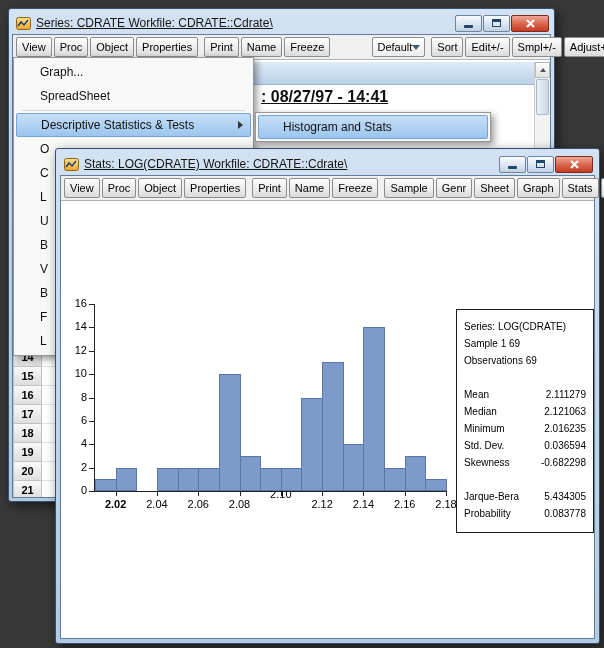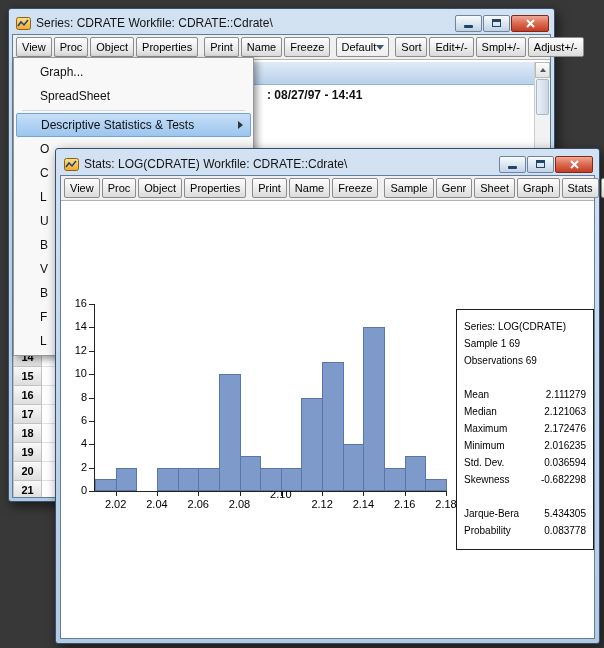--- a/index.html
+++ b/index.html
@@ -5,49 +5,49 @@
   html,body{margin:0;padding:0;}
   body{width:604px;height:648px;overflow:hidden;background:#383838;
        font-family:"Liberation Sans",sans-serif;}
   #screen{position:relative;width:604px;height:648px;background:#383838;}
 
   
   .window{position:absolute;box-sizing:border-box;border:1px solid #33506e;border-radius:3px;
           background:linear-gradient(#d3e2f2,#b2cae2);padding:3px;
           box-shadow:3px 4px 12px rgba(0,0,0,.55);}
   .titlebar{height:22px;display:flex;align-items:center;gap:5px;padding:0 2px 0 4px;}
-  .title-text{flex:1;font-size:12px;color:#141414;white-space:nowrap;overflow:hidden;}
+  .title-text{flex:1;font-size:12px;color:#141414;white-space:nowrap;overflow:hidden;text-decoration:underline;}
   .caption-buttons{display:flex;gap:1px;}
   .cap-btn{width:27px;height:17px;box-sizing:border-box;border:1px solid #70859c;border-radius:2px;
            background:linear-gradient(#f7fbfe,#dfe9f3 45%,#c2d2e4);
            display:flex;align-items:center;justify-content:center;}
   .cap-btn.close{width:38px;background:linear-gradient(#f0a796,#dd6e55 45%,#c23c22);border-color:#80291a;}
   .glyph-min{width:9px;height:3px;background:#214469;margin-top:7px;border-radius:1px;}
   .glyph-max{width:9px;height:8px;box-sizing:border-box;border:1px solid #214469;border-top-width:3px;}
   .win-inner{box-sizing:border-box;border:1px solid #5f7d9c;background:#f0f0f0;
              display:flex;flex-direction:column;}
 
   
   .toolbar{display:flex;align-items:center;height:25px;box-sizing:border-box;
            padding:2px 3px;background:#f0f0f0;border-bottom:1px solid #b3b3b3;flex:0 0 auto;}
   .tb-group{display:flex;gap:2px;margin-right:6px;justify-content:center;}
   .tb-btn{height:20px;box-sizing:border-box;padding:0 5px;font-size:11px;color:#000;
           border:1px solid #8c8c8c;border-radius:2px;display:flex;align-items:center;
           background:linear-gradient(#fefefe,#eaeaea 60%,#dbdbdb);white-space:nowrap;}
   .combo{height:20px;width:72px;box-sizing:border-box;border:1px solid #8c8c8c;border-radius:2px;
          background:linear-gradient(#ffffff,#ededed);display:flex;align-items:center;
-         justify-content:space-between;font-size:11px;padding:0 4px;margin-right:6px;}
+         justify-content:space-between;font-size:11px;padding:0 4px;margin-right:6px;margin-left:36px;}
   .combo-arrow{width:0;height:0;border-left:4px solid transparent;border-right:4px solid transparent;
                border-top:5px solid #44586e;}
 
   
   .sheet{position:relative;flex:1;background:#ffffff;overflow:hidden;}
   .sheet-band{position:absolute;left:0;top:2px;right:15px;height:22px;
               background:linear-gradient(#e0ebf8,#b9d1ea);border-bottom:1px solid #9ab4d0;}
-  .sheet-updated{position:absolute;top:28px;left:254px;font-size:12px;font-weight:bold;color:#101010;}
+  .sheet-updated{position:absolute;top:28px;left:248px;font-size:16px;font-weight:bold;color:#101010;text-decoration:underline;}
   .sheet-rows{position:absolute;left:0;top:287px;right:15px;border-top:1px solid #c2c2c2;}
   .sheet-row{height:19px;box-sizing:border-box;display:flex;}
   .row-num{width:29px;box-sizing:border-box;display:flex;align-items:center;justify-content:center;
            font-size:11px;font-weight:bold;color:#000;
            background:linear-gradient(#f9f9f9,#dedede);border:1px solid #c2c2c2;border-top:none;}
   .row-cells{flex:1;border-bottom:1px solid #dde3ec;}
   .vscroll{position:absolute;top:2px;right:0;bottom:0;width:15px;background:#f2f2f2;
            border-left:1px solid #cfcfcf;}
   .scroll-arrow{height:16px;box-sizing:border-box;border:1px solid #b9b9b9;
                 background:linear-gradient(#fdfdfd,#e2e2e2);
@@ -203,20 +203,23 @@
         <div class="menu-item">L</div>
         <div class="menu-item">U</div>
         <div class="menu-item">B</div>
         <div class="menu-item">V</div>
         <div class="menu-item">B</div>
         <div class="menu-item">F</div>
         <div class="menu-item">L</div>
       </div>
   </div>
 
+  <div class="menu-panel" style="left:255px;top:112px;width:236px;">
+    <div class="menu-item hl">Histogram and Stats</div>
+  </div>
 
   <div class="window" style="left:55px;top:148px;width:545px;height:496px;padding:4px;z-index:30;">
     <div class="titlebar">
       <span style="display:flex;">
         <svg width="15" height="13">
           <defs>
               <linearGradient id="g2" x1="0" y1="0" x2="0" y2="1">
             <stop offset="0" stop-color="#ffe08a"></stop>
                 <stop offset="1" stop-color="#f0a830"></stop>
           </linearGradient>
@@ -268,24 +271,20 @@
             <div class="stat-line">Sample 1 69</div>
             <div class="stat-line">Observations 69</div>
             <div class="stat-spacer"></div>
             <div class="stat-row">
               <span>Mean</span>
               <span>2.111279</span>
             </div>
             <div class="stat-row">
               <span>Median</span>
               <span>2.121063</span>
-            </div>
-            <div class="stat-row">
-              <span>Maximum</span>
-              <span>2.172476</span>
             </div>
             <div class="stat-row">
               <span>Minimum</span>
               <span>2.016235</span>
             </div>
             <div class="stat-row">
               <span>Std. Dev.</span>
               <span>0.036594</span>
             </div>
             <div class="stat-row">
@@ -316,21 +315,21 @@
           <div class="ytick-label" style="top: 189.5px;">8</div>
           <div class="tick" style="left: 28px; top: 173.125px; width: 5px; height: 1px;"></div>
           <div class="ytick-label" style="top: 166.125px;">10</div>
           <div class="tick" style="left: 28px; top: 149.75px; width: 5px; height: 1px;"></div>
           <div class="ytick-label" style="top: 142.75px;">12</div>
           <div class="tick" style="left: 28px; top: 126.375px; width: 5px; height: 1px;"></div>
           <div class="ytick-label" style="top: 119.375px;">14</div>
           <div class="tick" style="left: 28px; top: 103px; width: 5px; height: 1px;"></div>
           <div class="ytick-label" style="top: 96px;">16</div>
           <div class="tick" style="left: 54.6471px; top: 291px; width: 1px; height: 4px;"></div>
-          <div class="xtick-label" style="left: 34.6471px; top: 297px;">2.02</div>
+          <div class="xtick-label" style="left: 34.6471px; top: 297px; font-weight: bold;">2.02</div>
           <div class="tick" style="left: 95.9412px; top: 291px; width: 1px; height: 4px;"></div>
           <div class="xtick-label" style="left: 75.9412px; top: 297px;">2.04</div>
           <div class="tick" style="left: 137.235px; top: 291px; width: 1px; height: 4px;"></div>
           <div class="xtick-label" style="left: 117.235px; top: 297px;">2.06</div>
           <div class="tick" style="left: 178.529px; top: 291px; width: 1px; height: 4px;"></div>
           <div class="xtick-label" style="left: 158.529px; top: 297px;">2.08</div>
           <div class="tick" style="left: 219.824px; top: 291px; width: 1px; height: 4px;"></div>
           <div class="xtick-label" style="left: 199.824px; top: 287px;">2.10</div>
           <div class="tick" style="left: 261.118px; top: 291px; width: 1px; height: 4px;"></div>
           <div class="xtick-label" style="left: 241.118px; top: 297px;">2.12</div>

